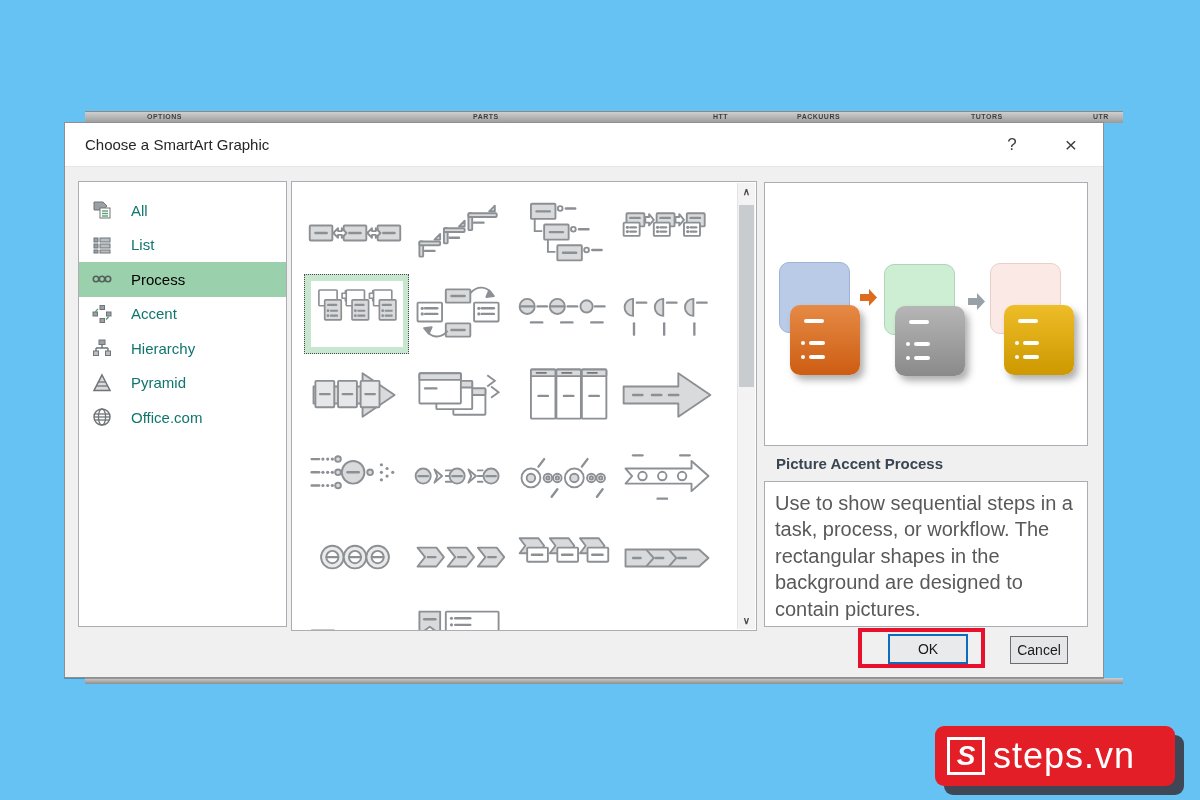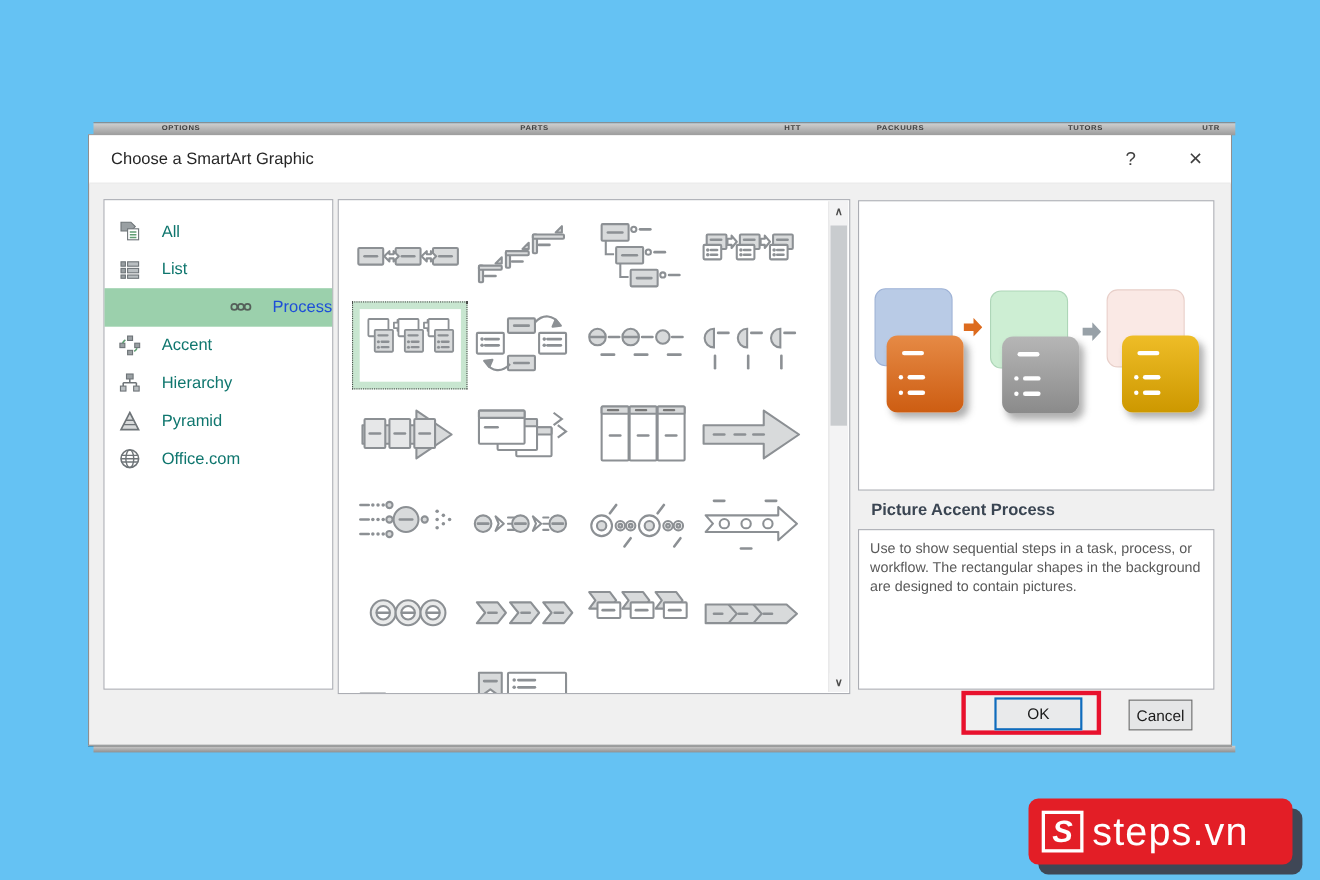--- a/index.html
+++ b/index.html
@@ -18,40 +18,40 @@
   .underlay-top .frag{
     position:absolute;top:1px;font-size:7px;font-weight:bold;color:#1c1c1c;
     letter-spacing:.5px;opacity:.8;filter:blur(.4px);transform:scaleY(.9);
   }
   .underlay-bottom{
     position:absolute;left:85px;top:678px;width:1038px;height:6px;
     background:linear-gradient(#cfcfcf,#8f8f8f);
   }
   
   .dialog{
-    position:absolute;left:80px;top:122px;width:1040px;height:556px;
+    position:absolute;left:64px;top:122px;width:1040px;height:556px;
     background:#f0f0f0;border:1px solid #8f8f8f;box-sizing:border-box;
     box-shadow:0 1px 0 rgba(0,0,0,.25);
   }
   .titlebar{
     height:44px;background:#ffffff;display:flex;align-items:center;
     padding:0 26px 0 20px;box-sizing:border-box;border-bottom:1px solid #e6e6e6;
   }
   .titlebar .title{font-size:15px;color:#262626;}
   .titlebar .tb-btns{margin-left:auto;display:flex;gap:48px;align-items:center;}
   .tb-btn{font-size:17px;color:#404040;cursor:default;line-height:1;}
   .tb-btn.close{font-size:21px;}
   
   .panel{position:absolute;background:#ffffff;border:1px solid #abadb3;box-sizing:border-box;}
   .sidebar{left:13px;top:58px;width:209px;height:446px;padding-top:11px;}
   .cat-row{
     height:34.5px;display:flex;align-items:center;padding-left:12px;gap:18px;
     font-size:15px;color:#0f766e;
   }
-  .cat-row.selected{background:var(--sel-green,#9bd0ac);color:#1d4ed8;justify-content:flex-end;}
+  .cat-row.selected{background:var(--sel-green,#9bd0ac);color:#000000;}
   .cat-icon{width:22px;height:20px;flex:0 0 22px;display:flex;align-items:center;justify-content:center;}
   .gallery{left:226px;top:58px;width:466px;height:450px;overflow:hidden;}
   .cell{position:absolute;width:102px;height:78px;display:flex;align-items:center;justify-content:center;}
   .cell.selected{
     background:var(--thumb-green,#c8e6d0);
     outline:1px dotted #4a4a4a;outline-offset:-1px;
   }
   .cell.selected .inner{
     background:#ffffff;width:92px;height:66px;display:flex;align-items:center;justify-content:center;
   }
@@ -71,21 +71,21 @@
   .pv-square{position:absolute;border-radius:10px;box-sizing:border-box;}
   .pv-front{box-shadow:4px 5px 7px rgba(80,80,80,.45);}
   .pv-dash{position:absolute;background:#ffffff;border-radius:2px;}
   .pv-dot{position:absolute;width:4px;height:4px;border-radius:50%;background:#ffffff;}
   .pv-arrow{position:absolute;width:17px;height:17px;}
   .preview-title{
     position:absolute;left:711px;top:332px;font-size:15px;font-weight:bold;color:#3a4552;
   }
   .desc-box{
     left:699px;top:358px;width:324px;height:146px;
-    padding:8px 10px;font-size:13px;color:#595959;line-height:1.32;
+    padding:8px 10px;font-size:20px;color:#595959;line-height:1.32;
   }
   
   .red-annotation{
     position:absolute;left:793px;top:505px;width:127px;height:40px;
     border:4px solid var(--red,#e8112d);box-sizing:border-box;pointer-events:none;
   }
   .btn{
     position:absolute;display:flex;align-items:center;justify-content:center;
     font-size:14px;color:#1a1a1a;background:#e5e6e7;box-sizing:border-box;cursor:default;
   }

